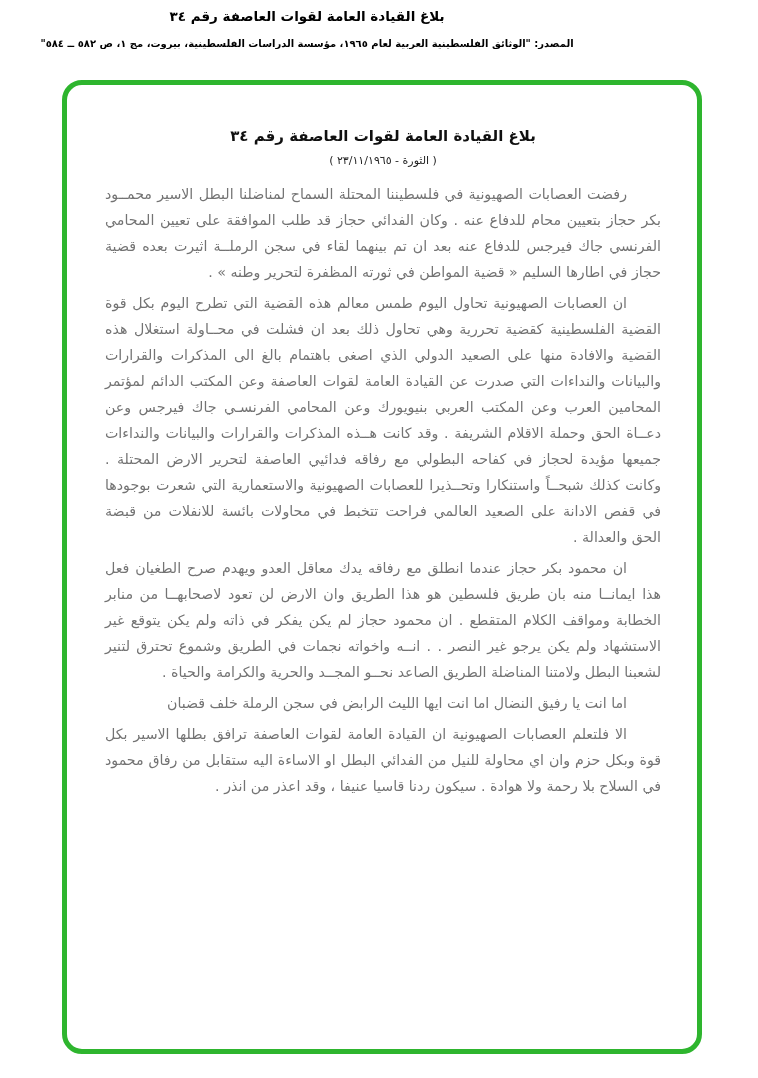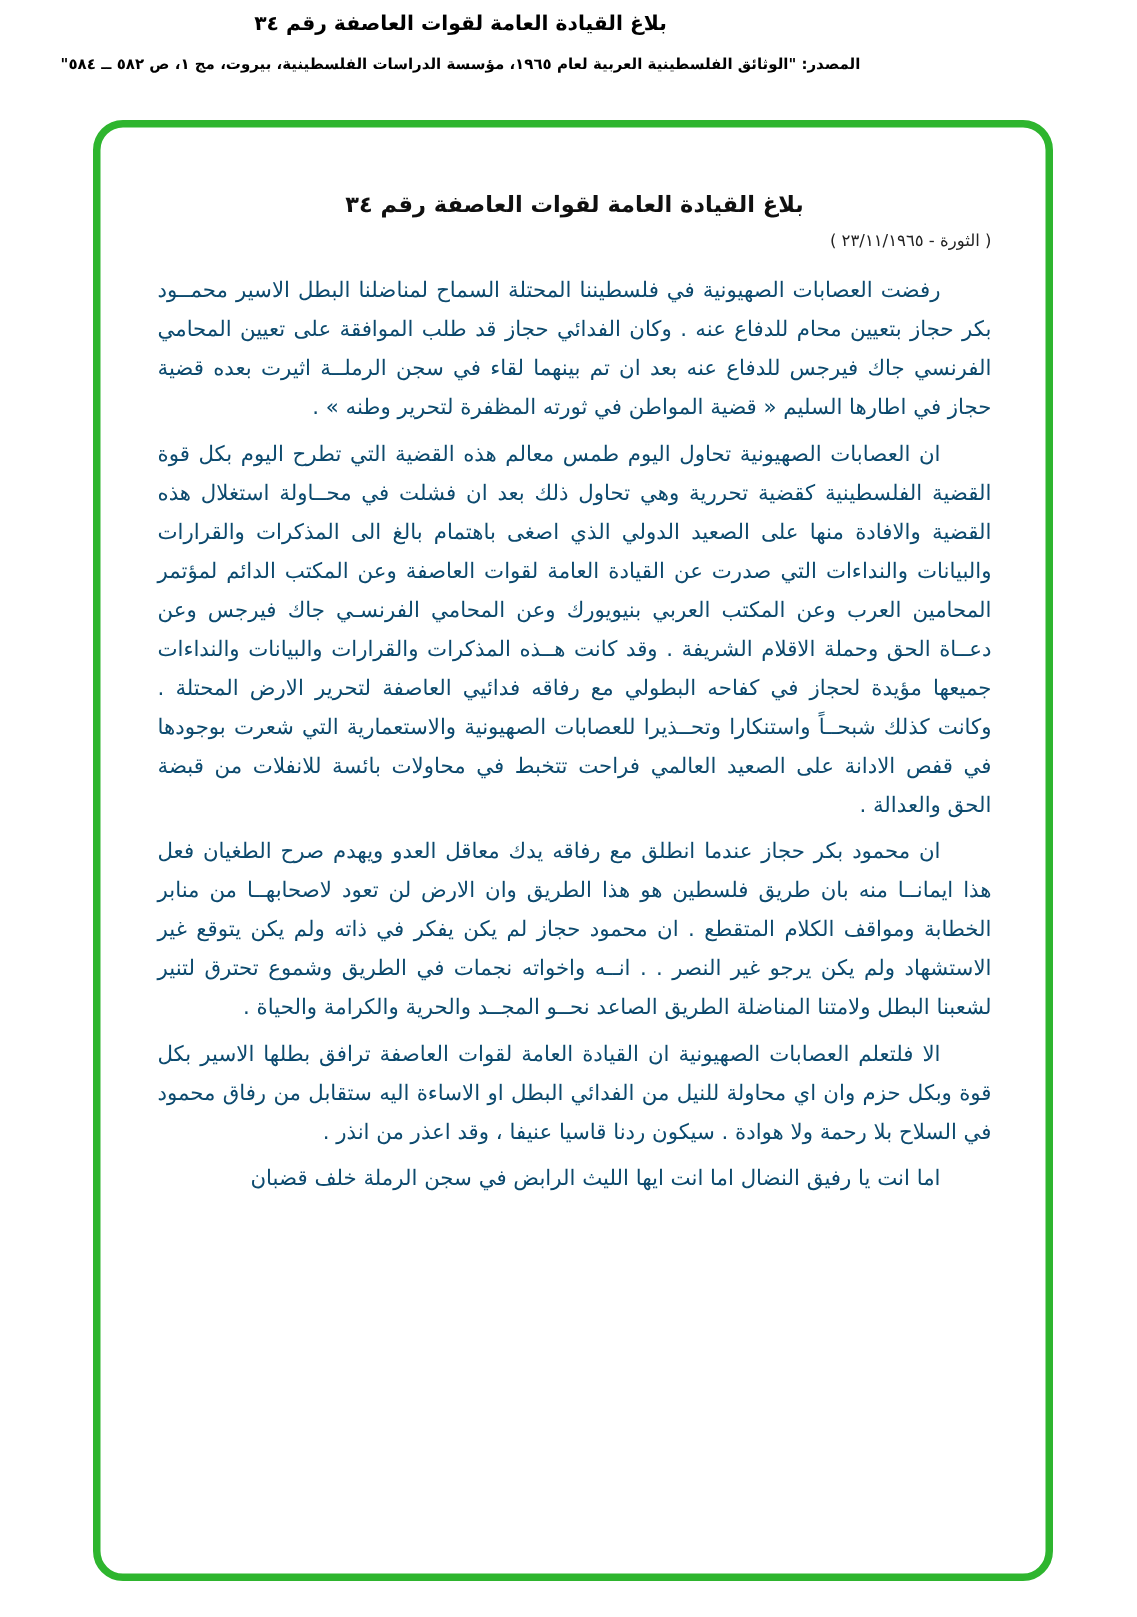--- a/index.html
+++ b/index.html
@@ -60,34 +60,34 @@
   .doc-title {
     margin: 0;
     text-align: center;
     font-size: 15px;
     font-weight: bold;
     color: #101010;
     letter-spacing: 0.5px;
   }
   .doc-subtitle {
     margin-top: 9px;
-    text-align: right;
+    text-align: center;
     font-size: 11px;
     color: #222222;
   }
   .doc-body {
     margin-top: 14px;
   }
   .doc-body p {
     margin: 0 0 5px 0;
     font-size: 14.2px;
     line-height: 26px;
     text-align: justify;
     text-indent: 34px;
-    color: #0c4a6e;
+    color: #737373;
   }
   .doc-body p:last-child {
     margin-bottom: 0;
   }
 </style>
 </head>
 <body>
 
 <div class="page">
 
@@ -97,19 +97,19 @@
   </header>
 
   <div class="scan-frame" style="border-color: rgb(46, 181, 46);">
     <div class="scan-content">
       <h2 class="doc-title">بلاغ القيادة العامة لقوات العاصفة رقم ٣٤</h2>
       <div class="doc-subtitle">( الثورة - ٢٣/١١/١٩٦٥ )</div>
       <div class="doc-body">
         <p>رفضت العصابات الصهيونية في فلسطيننا المحتلة السماح لمناضلنا البطل الاسير محمــود بكر حجاز بتعيين محام للدفاع عنه . وكان الفدائي حجاز قد طلب الموافقة على تعيين المحامي الفرنسي جاك فيرجس للدفاع عنه بعد ان تم بينهما لقاء في سجن الرملــة اثيرت بعده قضية حجاز في اطارها السليم « قضية المواطن في ثورته المظفرة لتحرير وطنه » .</p>
         <p>ان العصابات الصهيونية تحاول اليوم طمس معالم هذه القضية التي تطرح اليوم بكل قوة القضية الفلسطينية كقضية تحررية وهي تحاول ذلك بعد ان فشلت في محــاولة استغلال هذه القضية والافادة منها على الصعيد الدولي الذي اصغى باهتمام بالغ الى المذكرات والقرارات والبيانات والنداءات التي صدرت عن القيادة العامة لقوات العاصفة وعن المكتب الدائم لمؤتمر المحامين العرب وعن المكتب العربي بنيويورك وعن المحامي الفرنسـي جاك فيرجس وعن دعــاة الحق وحملة الاقلام الشريفة . وقد كانت هــذه المذكرات والقرارات والبيانات والنداءات جميعها مؤيدة لحجاز في كفاحه البطولي مع رفاقه فدائيي العاصفة لتحرير الارض المحتلة . وكانت كذلك شبحــاً واستنكارا وتحــذيرا للعصابات الصهيونية والاستعمارية التي شعرت بوجودها في قفص الادانة على الصعيد العالمي فراحت تتخبط في محاولات بائسة للانفلات من قبضة الحق والعدالة .</p>
         <p>ان محمود بكر حجاز عندما انطلق مع رفاقه يدك معاقل العدو ويهدم صرح الطغيان فعل هذا ايمانــا منه بان طريق فلسطين هو هذا الطريق وان الارض لن تعود لاصحابهــا من منابر الخطابة ومواقف الكلام المتقطع . ان محمود حجاز لم يكن يفكر في ذاته ولم يكن يتوقع غير الاستشهاد ولم يكن يرجو غير النصر . . انــه واخواته نجمات في الطريق وشموع تحترق لتنير لشعبنا البطل ولامتنا المناضلة الطريق الصاعد نحــو المجــد والحرية والكرامة والحياة .</p>
+        <p>اما انت يا رفيق النضال اما انت ايها الليث الرابض في سجن الرملة خلف قضبان</p>
         <p>الا فلتعلم العصابات الصهيونية ان القيادة العامة لقوات العاصفة ترافق بطلها الاسير بكل قوة وبكل حزم وان اي محاولة للنيل من الفدائي البطل او الاساءة اليه ستقابل من رفاق محمود في السلاح بلا رحمة ولا هوادة . سيكون ردنا قاسيا عنيفا ، وقد اعذر من انذر .</p>
-        <p>اما انت يا رفيق النضال اما انت ايها الليث الرابض في سجن الرملة خلف قضبان</p>
       </div>
     </div>
   </div>
 
 </div>
 
 </body></html>

